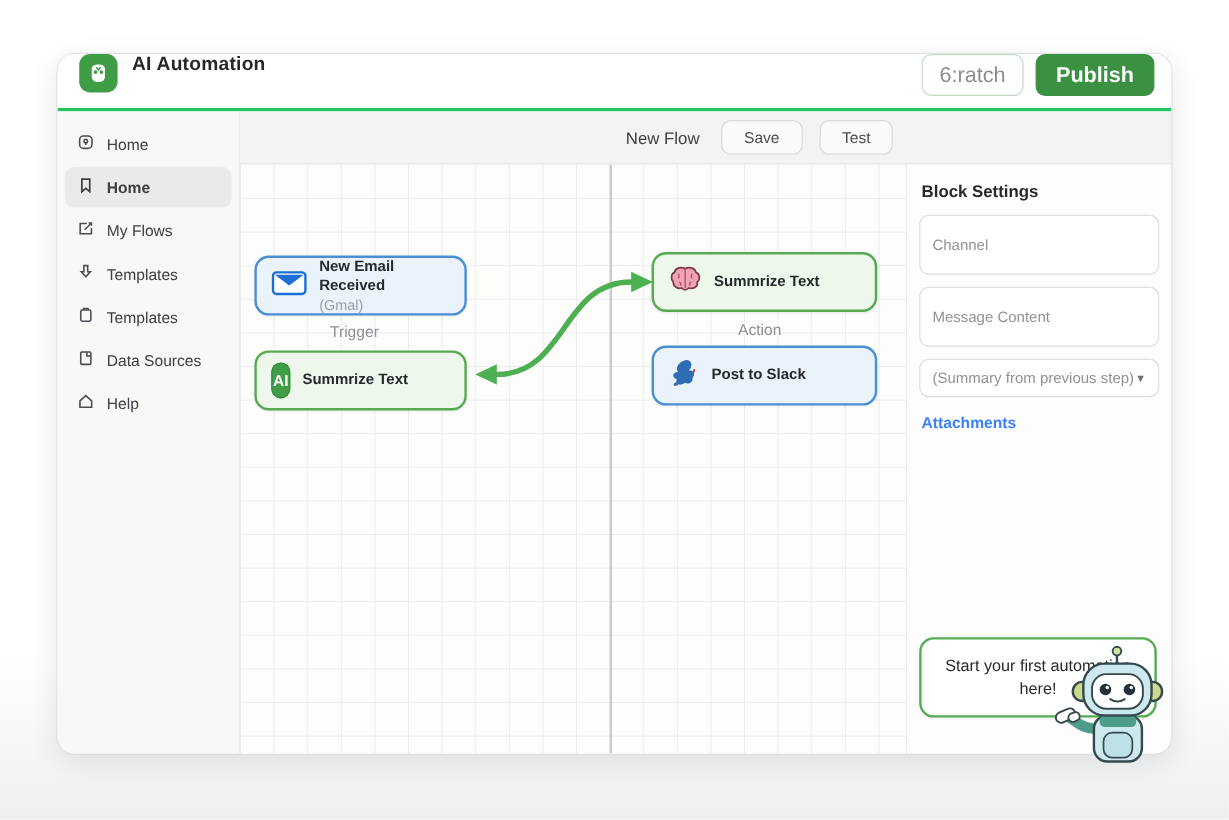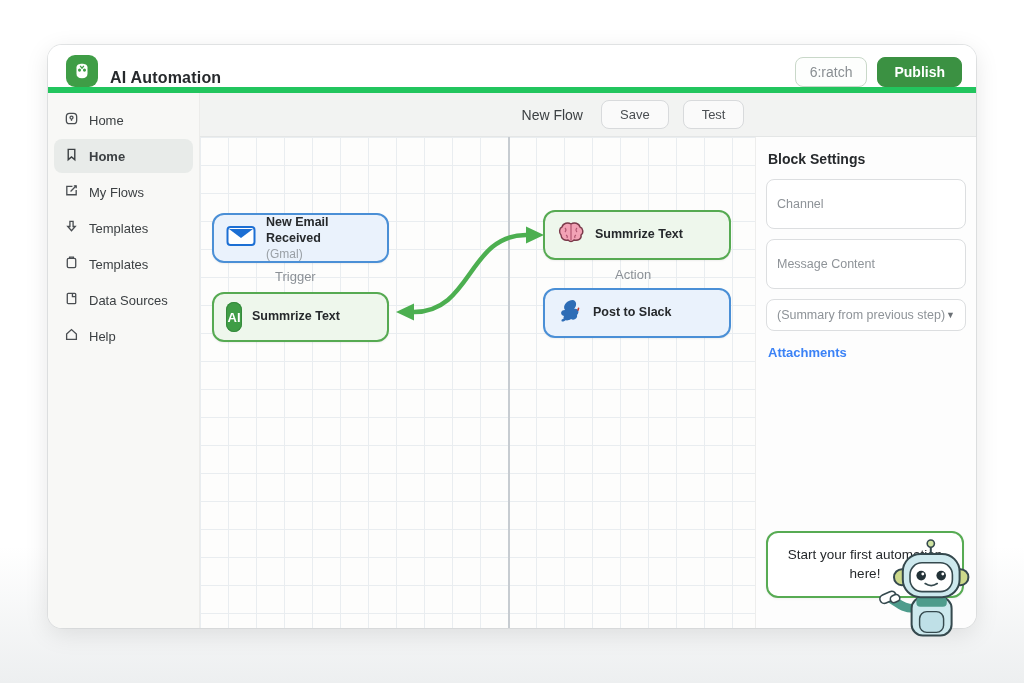--- a/index.html
+++ b/index.html
@@ -10,31 +10,31 @@
     color:#26292c;
   }
   .window {
     position:absolute; left:48px; top:45px; width:928px; height:583px;
     background:#ffffff; border-radius:14px;
     box-shadow:0 6px 24px rgba(0,0,0,.10), 0 0 0 1px #e7e9ea;
     display:flex; flex-direction:column;
   }
   
   .hdr {
-    height:48px; display:flex; align-items:flex-end; padding:0 14px;
-    border-bottom:6px solid #22c55e; border-radius:14px 14px 0 0; background:#fff;
+    height:48px; display:flex; align-items:flex-start; padding:0 14px;
+    border-bottom:3px solid #22c55e; border-radius:14px 14px 0 0; background:#fff;
   }
   .logo {
     width:32px; height:32px; border-radius:9px; background:#3f9d46;
     display:flex; align-items:center; justify-content:center; margin:0 12px 0 4px;
   }
   .app-title { font-size:16px; font-weight:bold; letter-spacing:.2px; }
   .hdr-spacer { flex:1; }
   .btn {
-    font-family:inherit; font-size:14px; border-radius:8px; padding:6px 14px;
+    font-family:inherit; font-size:18px; border-radius:8px; padding:6px 14px;
     cursor:pointer; border:1px solid #c9d8c9;
   }
   .btn.ghost { background:#fdfefd; color:#8a8f93; }
   .btn.primary { background:#3b9142; border-color:#3b9142; color:#fff; font-weight:bold; padding:6px 16px; }
   
   .body-row { flex:1; display:flex; min-height:0; }
   .sidebar {
     width:152px; background:#f8f8f6; border-right:1px solid #ececea;
     padding:10px 6px; border-radius:0 0 0 14px;
   }

